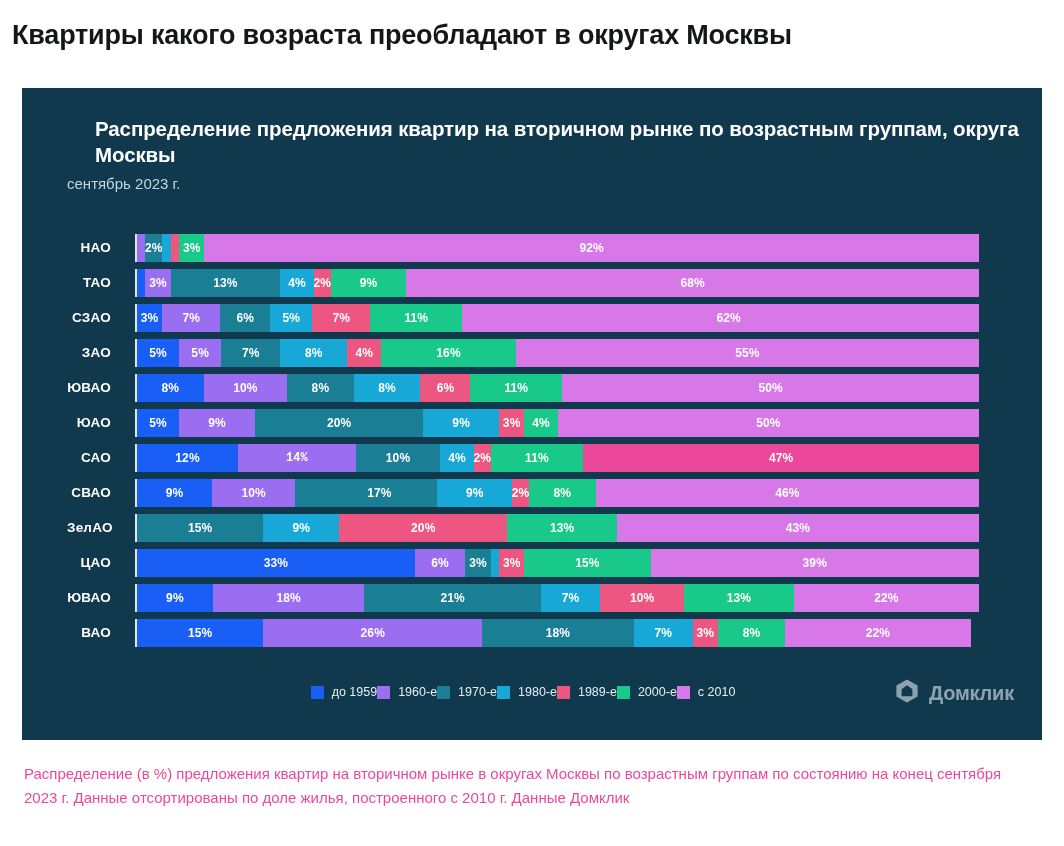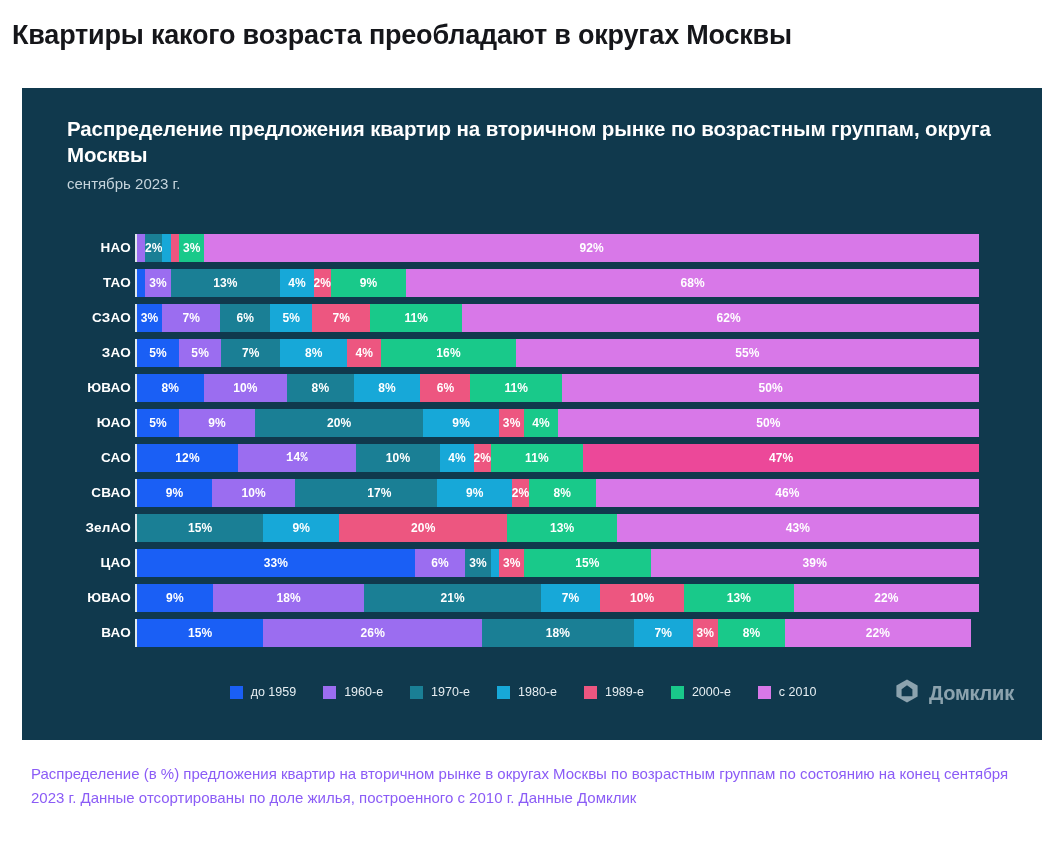--- a/index.html
+++ b/index.html
@@ -34,20 +34,21 @@
     overflow: hidden;
   }
 
   .panel-title {
     color: #ffffff;
     font-size: 20.5px;
     font-weight: bold;
     line-height: 1.28;
     padding: 28px 0 0 45px;
     letter-spacing: -0.1px;
+    margin-left: 28px;
   }
   .panel-subtitle {
     color: #c5d4dc;
     font-size: 15px;
     padding: 7px 0 0 45px;
     font-weight: normal;
   }
 
   
   .plot {
@@ -61,21 +62,21 @@
   .row {
     display: flex;
     align-items: center;
     height: 35px;
     margin-bottom: 0px;
   }
 
   .row-label {
     width: 68px;
     text-align: right;
-    padding-right: 4px;
+    padding-right: 24px;
     color: #ffffff;
     font-size: 13.5px;
     font-weight: bold;
     letter-spacing: 0.2px;
     flex: 0 0 68px;
   }
 
   .bar-wrap {
     flex: 1 1 auto;
     height: 28px;
@@ -100,21 +101,20 @@
 
   
   .legend {
     position: absolute;
     left: 45px;
     top: 597px;
     width: 912px;
     display: flex;
     align-items: flex-start;
     justify-content: center;
-    gap: 27px;
   }
   .legend-item { display: flex; align-items: center; gap: 8px; }
   .legend-swatch { width: 13px; height: 13px; flex: 0 0 13px; }
   .legend-text { color: #e6eef2; font-size: 12.5px; }
 
   
   .brand {
     position: absolute;
     right: 28px;
     top: 590px;
@@ -126,24 +126,24 @@
   .brand-text {
     color: #d9e4ea;
     font-size: 20px;
     font-weight: bold;
     letter-spacing: -0.2px;
   }
 
   
   .caption {
     position: absolute;
-    left: 31px;
+    left: 24px;
     top: 762px;
     width: 1010px;
-    color: #8b5cf6;
+    color: #ec4899;
     font-size: 15px;
     line-height: 1.62;
   }
 </style>
 </head>
 <body>
 
 <div class="page">
 
   <h1 class="headline">Квартиры какого возраста преобладают в округах Москвы</h1>

